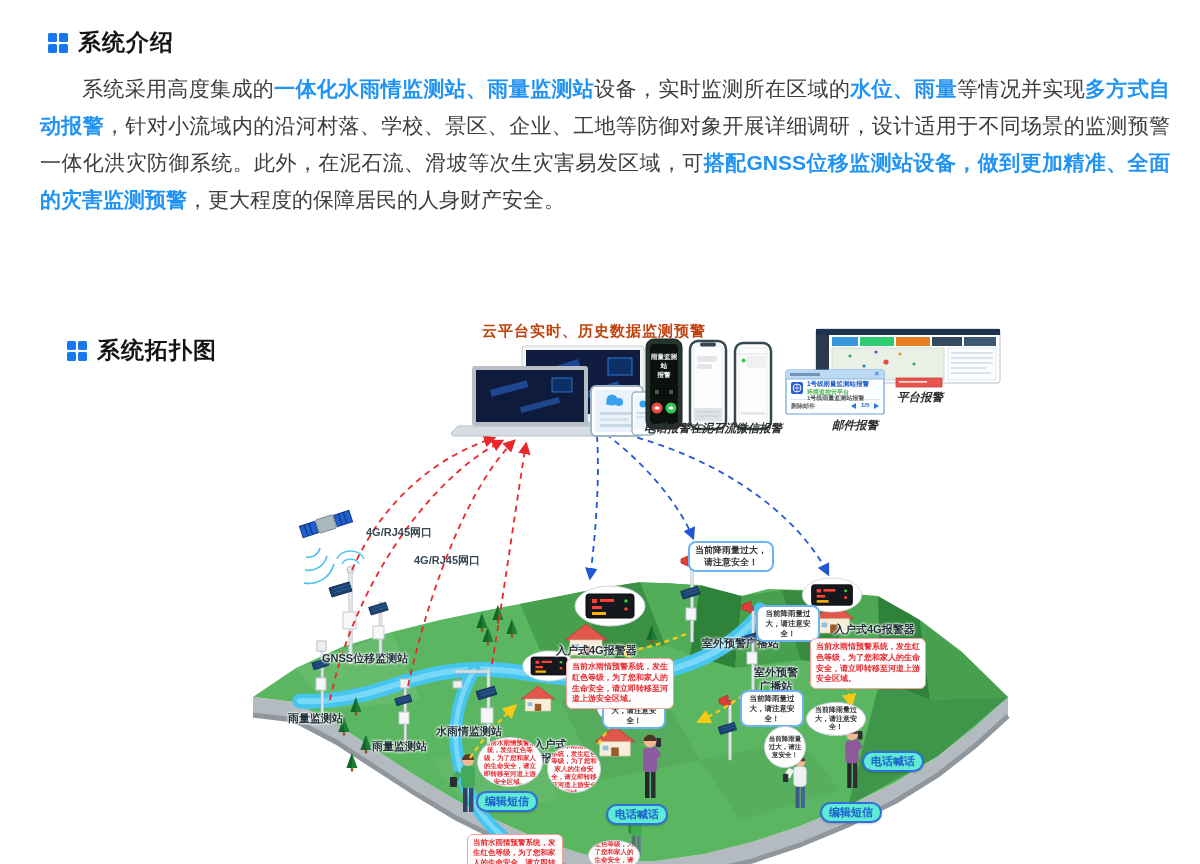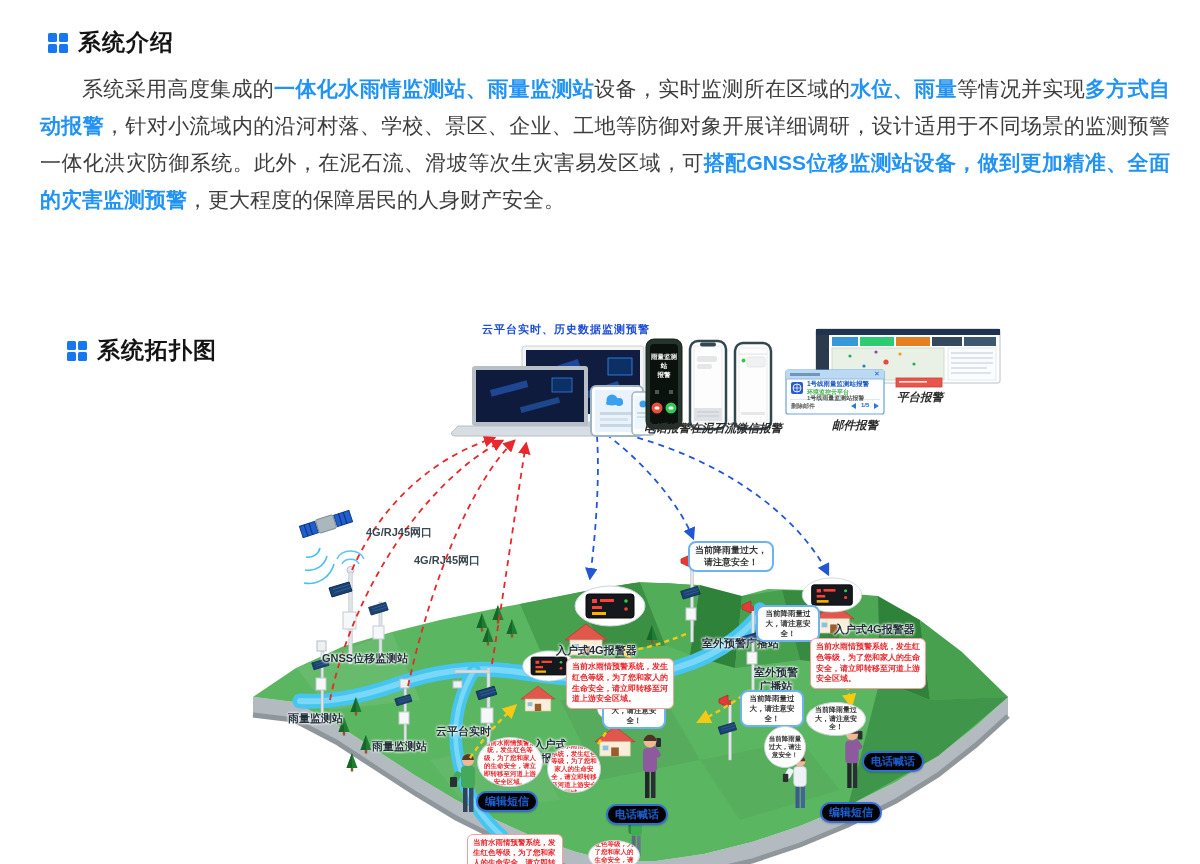--- a/index.html
+++ b/index.html
@@ -13,24 +13,24 @@
   
   .para-wrap{position:absolute;left:40px;top:70px;width:1130px;z-index:4;}
   .intro-p{margin:0;font-size:21px;line-height:37px;color:#3d3d3d;text-align:justify;text-indent:2em;}
   .intro-p .hl{color:#2193f5;font-weight:bold;}
   
   #diagram-svg{position:absolute;left:0;top:0;z-index:1;}
   .diagram-label{position:absolute;z-index:3;font-size:11px;font-weight:bold;color:#22303a;white-space:nowrap;
       text-shadow:0 0 3px #fff,0 0 3px #fff,0 0 2px #fff;}
   .two-line{white-space:normal;text-align:center;line-height:1.25;}
   .net-label{position:absolute;z-index:3;font-size:11px;font-weight:bold;color:#3a4750;white-space:nowrap;}
-  .cloud-label{position:absolute;z-index:3;font-size:11px;font-weight:bold;color:#1d4ed8;letter-spacing:1px;}
+  .cloud-label{position:absolute;z-index:3;font-size:15px;font-weight:bold;color:#c2410c;letter-spacing:1px;}
   .channel-label{position:absolute;z-index:3;font-size:11.5px;font-weight:bold;font-style:italic;color:#2b2b2b;
       width:48px;text-align:center;white-space:nowrap;}
-  .pill{position:absolute;z-index:3;background:#000000;border:2px solid #2f6fd6;color:#1d5fd0;border-radius:11px;
+  .pill{position:absolute;z-index:3;background:#5eead4;border:2px solid #2f6fd6;color:#1d5fd0;border-radius:11px;
       padding:1px 7px;font-size:11px;font-weight:bold;white-space:nowrap;box-shadow:0 1px 2px rgba(0,0,0,.2);}
   .bubble-blue{position:absolute;z-index:3;background:#fff;border:2px solid #6cb3f2;border-radius:8px;
       padding:2px 4px;font-weight:bold;color:#333;text-align:center;line-height:1.3;}
   .bubble-red{position:absolute;z-index:3;background:#fffdfd;border:1.5px solid #f4a09b;border-radius:6px;
       padding:3px 5px;font-weight:bold;color:#e8282d;text-align:left;line-height:1.35;}
   .bubble-ellipse{position:absolute;z-index:3;background:#fff;border:1.5px solid #c9d3d9;border-radius:50%;
       display:flex;align-items:center;justify-content:center;text-align:center;font-weight:bold;
       overflow:hidden;padding:3px;line-height:1.2;}
   .tiny-screen-text{position:absolute;z-index:3;color:#fff;text-align:center;font-weight:bold;line-height:1.4;}
   .popup-text{position:absolute;z-index:3;white-space:nowrap;font-weight:bold;}
@@ -421,21 +421,21 @@
 <div class="popup-text" style="left:791px;top:402px;font-size:6px;color:#666;">删除邮件</div>
 <div class="popup-text" style="left:861px;top:402px;font-size:6px;color:#1565c0;">1/5</div>
 <div class="popup-text" style="left:874px;top:370px;font-size:7px;color:#1565c0;">✕</div>
 
 <div class="net-label" style="left:366px;top:525px;">4G/RJ45网口</div>
 <div class="net-label" style="left:414px;top:553px;">4G/RJ45网口</div>
 
 <div class="diagram-label" style="left:322px;top:651px;">GNSS位移监测站</div>
 <div class="diagram-label" style="left:288px;top:711px;">雨量监测站</div>
 <div class="diagram-label" style="left:372px;top:739px;">雨量监测站</div>
-<div class="diagram-label" style="left:436px;top:724px;">云平台实时</div>
+<div class="diagram-label" style="left:436px;top:724px;">水雨情监测站</div>
 <div class="diagram-label" style="left:702px;top:636px;">室外预警广播站</div>
 <div class="diagram-label two-line" style="left:748px;top:666px;width:56px;">
   <div>室外预警</div>
   <div>广播站</div>
 </div>
 <div class="diagram-label" style="left:556px;top:643px;">入户式4G报警器</div>
 <div class="diagram-label two-line" style="left:520px;top:738px;width:60px;">
   <div>入户式</div>
   <div>4G报警器</div>
 </div>

